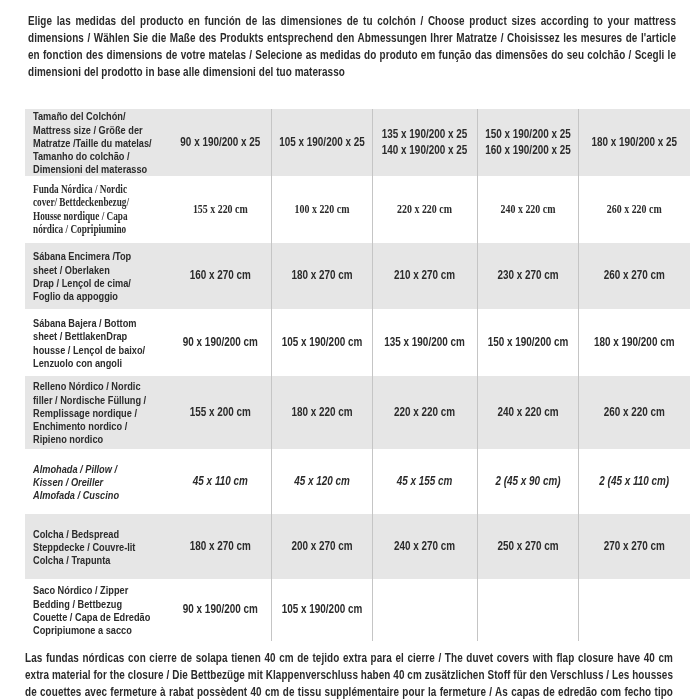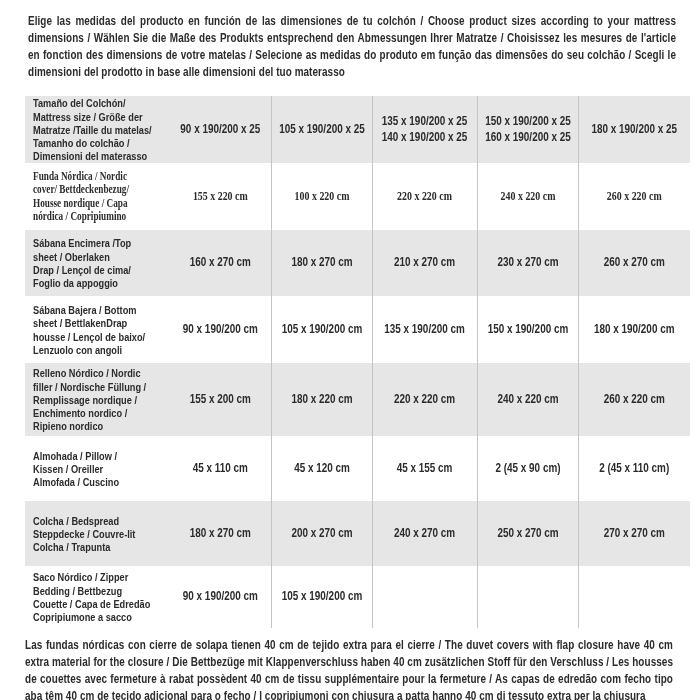--- a/index.html
+++ b/index.html
@@ -21,33 +21,33 @@
     transform-origin:0 0;
     font-size:12.4px;
     line-height:17px;
     text-align:justify;
     letter-spacing:0.1px;
   }
   .intro-wrap { margin-left:3px; }
   .footnote-wrap { margin-top:9px; margin-left:0; }
 
   table.size-table {
-    margin-top:15px;
+    margin-top:28px;
     width:665px;
     border-collapse:collapse;
     table-layout:fixed;
   }
   .size-table tr:nth-child(odd) td { background:#e6e6e6; }
   .size-table tr:nth-child(even) td { background:#ffffff; }
   .size-table tr:nth-child(1) { height:67px; }
   .size-table tr:nth-child(2) { height:67px;font-family:Liberation Serif, serif; }
   .size-table tr:nth-child(3) { height:66px;border-radius:19px; }
   .size-table tr:nth-child(4) { height:67px; }
   .size-table tr:nth-child(5) { height:73px; }
-  .size-table tr:nth-child(6) { height:65px; }
+  .size-table tr:nth-child(6) { height:65px;font-style:italic; }
   .size-table tr:nth-child(7) { height:65px; }
   .size-table tr:nth-child(8) { height:62px; }
 
   .size-table td { vertical-align:middle; overflow:visible; }
   td.label-cell { padding-left:8px; }
   .lbl {
     display:block;
     width:126%;
     transform:scaleX(0.795);
     transform-origin:0 50%;

